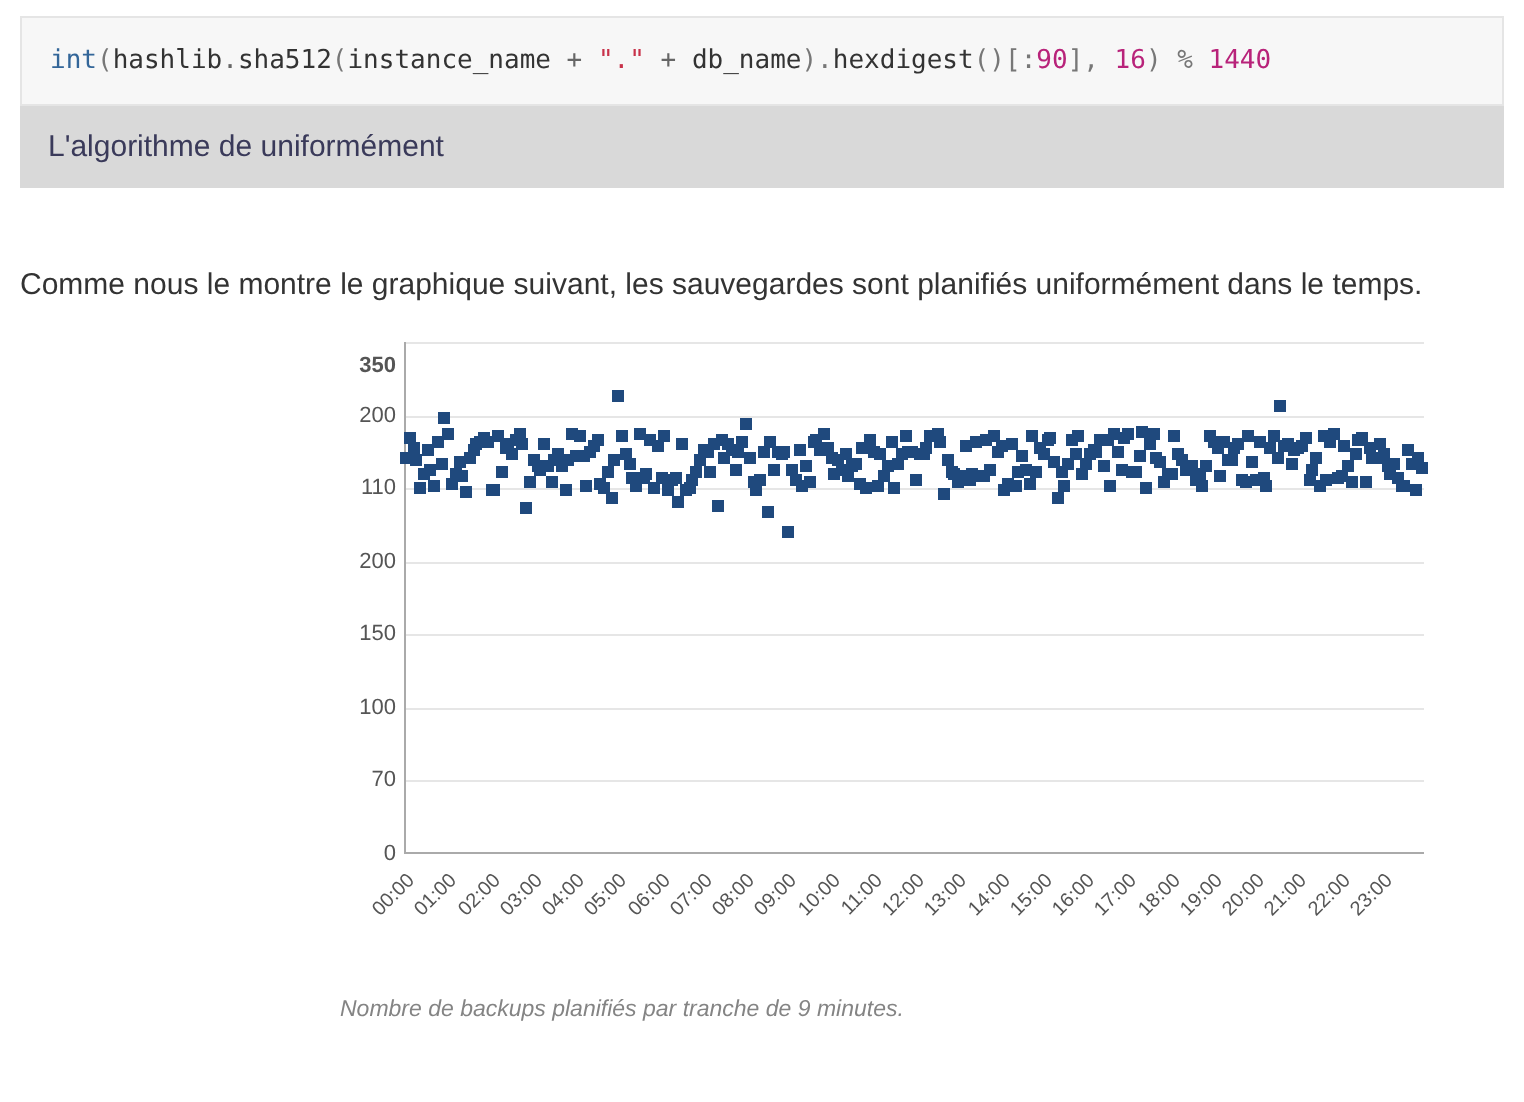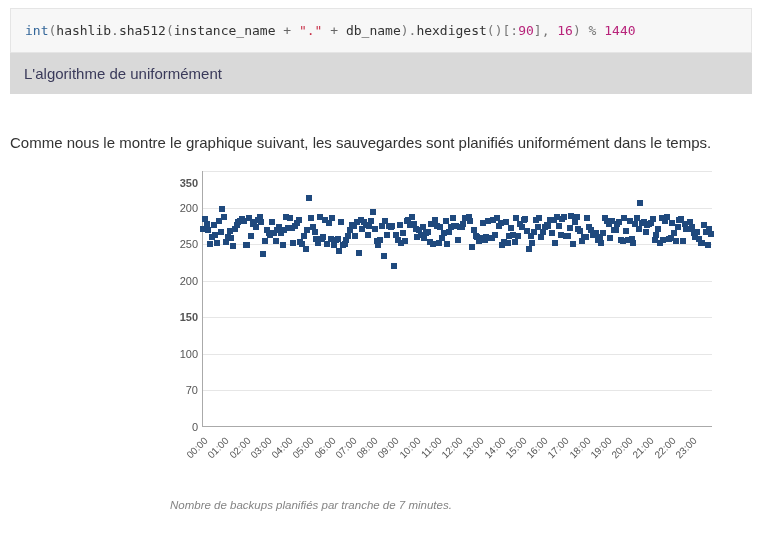--- a/index.html
+++ b/index.html
@@ -104,23 +104,23 @@
 <div class="caption-bar">L'algorithme de uniformément</div>
 
 <p class="paragraph">Comme nous le montre le graphique suivant, les sauvegardes sont planifiés uniformément dans le temps.</p>
 
 <div class="chart-wrap">
   <div class="chart">
     <div id="y-axis">
         <div class="y-tick" style="top: 260px;">0</div>
         <div class="y-tick" style="top: 223.429px;">70</div>
         <div class="y-tick" style="top: 186.857px;">100</div>
-        <div class="y-tick" style="top: 150.286px; font-weight: bold;">150</div>
+        <div class="y-tick" style="top: 150.286px;">150</div>
         <div class="y-tick" style="top: 113.714px;">200</div>
-        <div class="y-tick" style="top: 77.1429px;">250</div>
+        <div class="y-tick" style="top: 77.1429px;">110</div>
         <div class="y-tick" style="top: 40.5714px;">200</div>
         <div class="y-tick" style="top: 16px; font-weight: bold;">350</div>
       </div>
     <div class="plot-area" id="plot-area">
         <div class="gridline" style="top: 219.429px;"></div>
         <div class="gridline" style="top: 182.857px;"></div>
         <div class="gridline" style="top: 146.286px;"></div>
         <div class="gridline" style="top: 109.714px;"></div>
         <div class="gridline" style="top: 73.1429px;"></div>
         <div class="gridline" style="top: 36.5714px;"></div>
@@ -434,14 +434,14 @@
         <div class="x-tick" style="left: 382px; top: 268px;">16:00</div>
         <div class="x-tick" style="left: 403.25px; top: 268px;">17:00</div>
         <div class="x-tick" style="left: 424.5px; top: 268px;">18:00</div>
         <div class="x-tick" style="left: 445.75px; top: 268px;">19:00</div>
         <div class="x-tick" style="left: 467px; top: 268px;">20:00</div>
         <div class="x-tick" style="left: 488.25px; top: 268px;">21:00</div>
         <div class="x-tick" style="left: 509.5px; top: 268px;">22:00</div>
         <div class="x-tick" style="left: 530.75px; top: 268px;">23:00</div>
       </div>
   </div>
-  <div class="chart-caption">Nombre de backups planifiés par tranche de 7 minutes.</div>
+  <div class="chart-caption">Nombre de backups planifiés par tranche de 9 minutes.</div>
 </div>
 
 </body></html>

